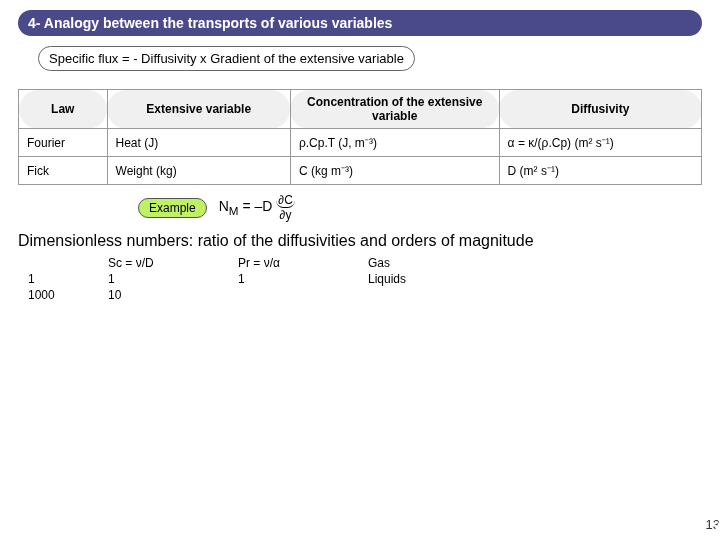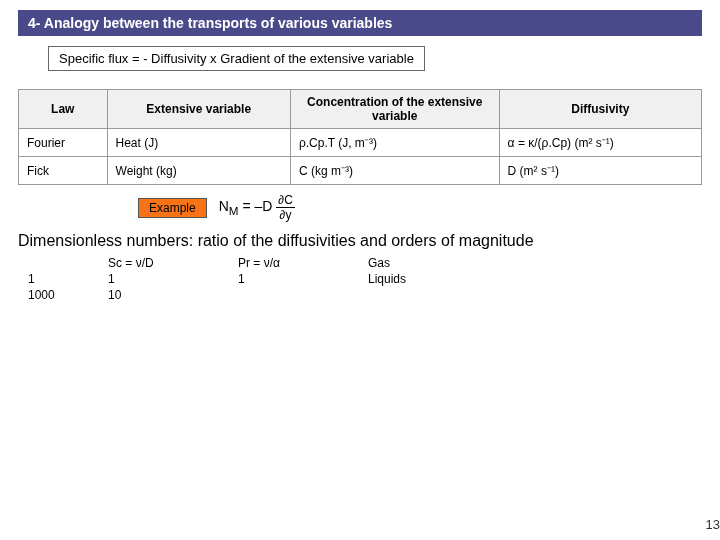--- a/index.html
+++ b/index.html
@@ -1,15 +1,15 @@
 <!DOCTYPE html>
 <html><head>
   <meta charset="utf-8">
   <style>
-    * { margin: 0; padding: 0; box-sizing: border-box; }
+    * { margin: 0; padding: 0; box-sizing: border-box; border-radius: 26px; }
     body {
       width: 720px;
       height: 540px;
       background: #fff;
       font-family: Arial, sans-serif;
       font-size: 13px;
       overflow: hidden;
       position: relative;
     }
 
@@ -28,21 +28,21 @@
       padding: 5px 10px;
       margin-bottom: 10px;
     }
 
     .subtitle-box {
       border: 1px solid #666;
       display: inline-block;
       padding: 4px 10px;
       font-size: 13px;
       margin-bottom: 10px;
-      margin-left: 20px;
+      margin-left: 10px;
     }
 
     table {
       width: 100%;
       border-collapse: collapse;
       font-size: 12px;
       margin-bottom: 8px;
     }
 
     table, th, td {
@@ -70,21 +70,21 @@
       display: flex;
       align-items: center;
       margin: 6px 0 10px 120px;
       gap: 12px;
     }
 
     .example-box {
       border: 1px solid #555;
       padding: 2px 10px;
       font-size: 12px;
-      background: #f97316;
+      background: #bef264;
     }
 
     .dimensionless-title {
       font-size: 16px;
       margin-bottom: 6px;
     }
 
     .numbers-grid {
       display: grid;
       grid-template-columns: 80px 130px 130px 130px;

